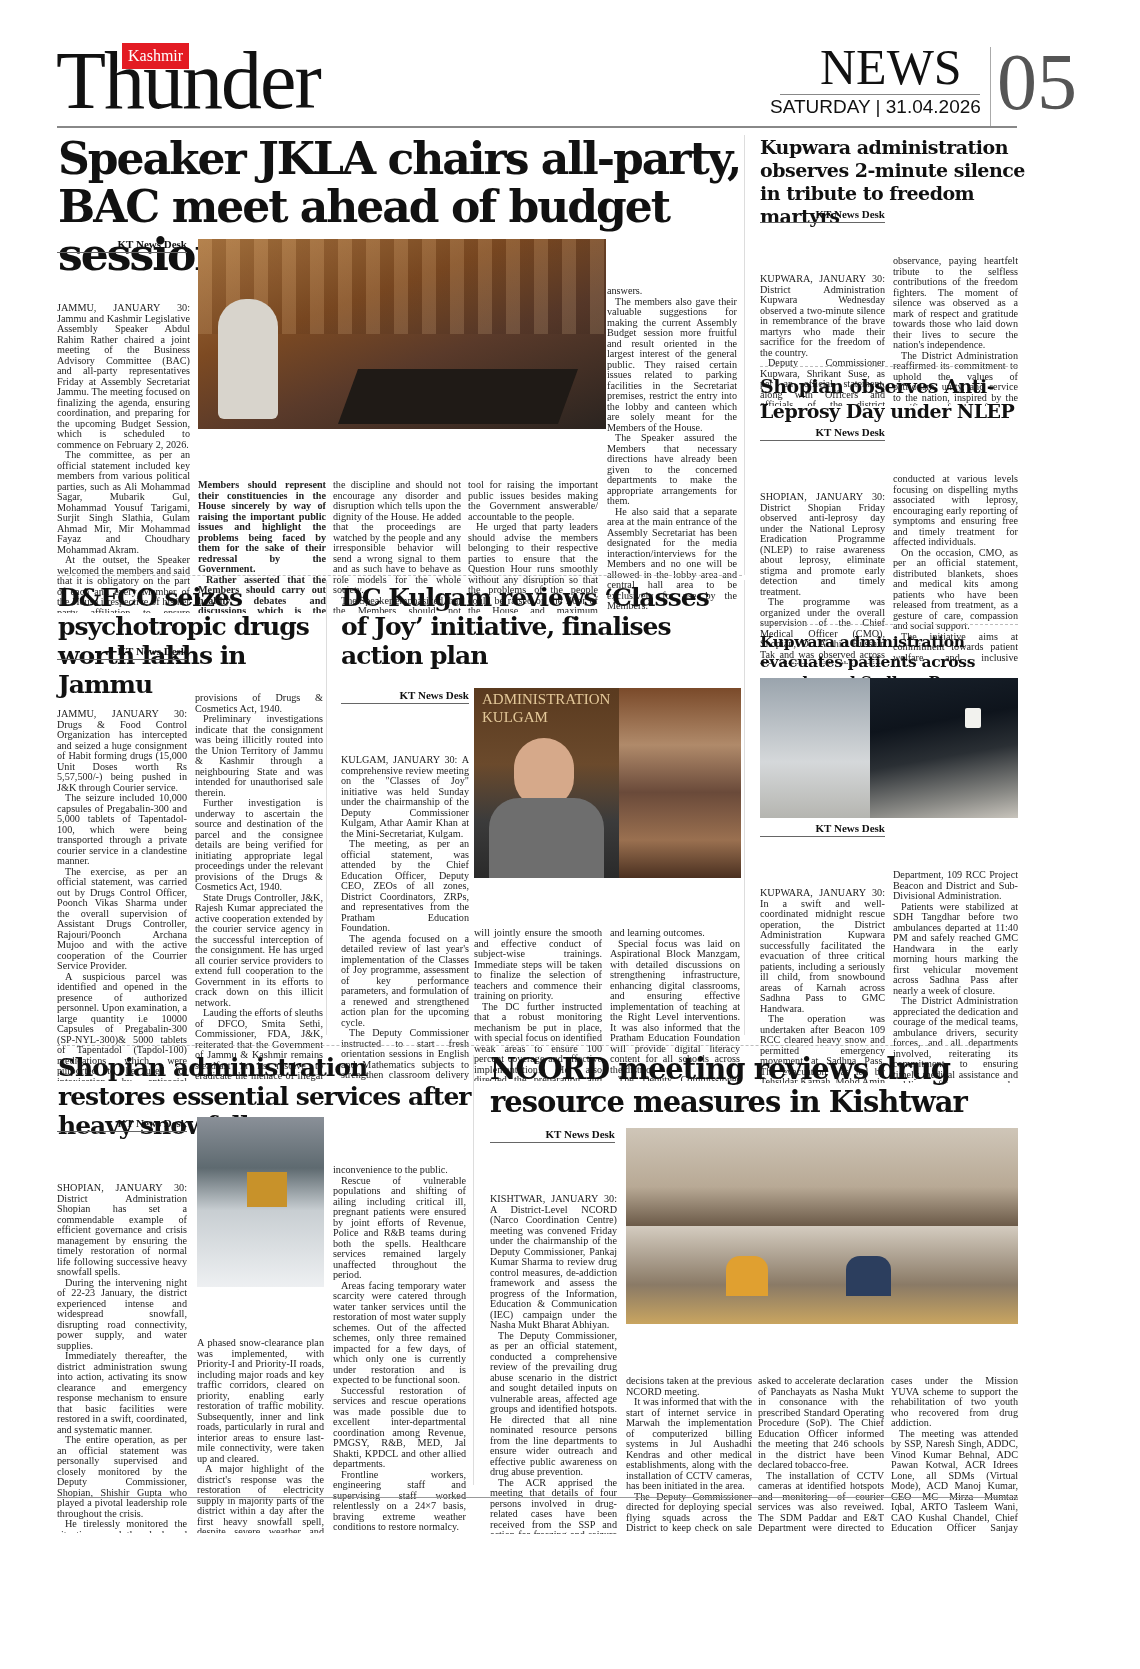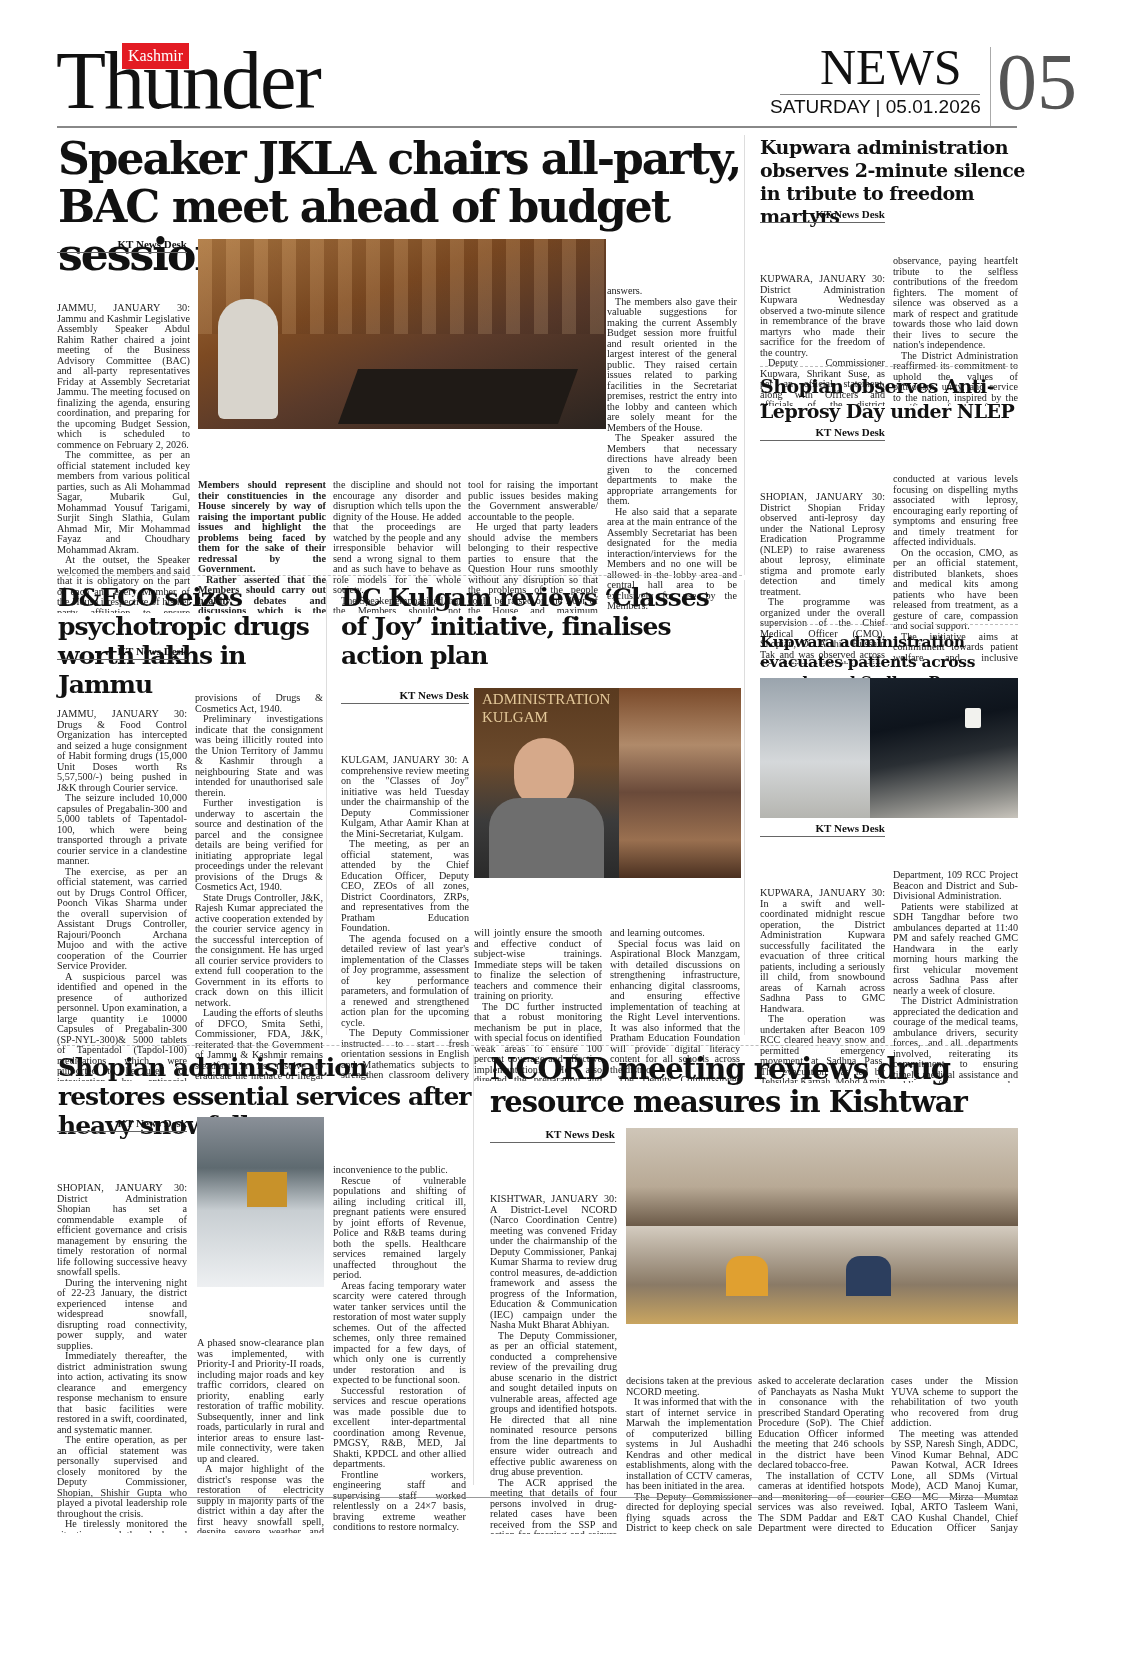--- a/index.html
+++ b/index.html
@@ -38,21 +38,21 @@
   .photo { position: absolute; overflow: hidden; }
 </style>
 </head>
 <body>
 
 <div>
   <div class="logo-thunder">Thunder</div>
   <div class="logo-kashmir">Kashmir</div>
   <div class="news-word">NEWS</div>
   <div class="news-date-rule"></div>
-  <div class="news-date">SATURDAY | 05.01.2026</div>
+  <div class="news-date">SATURDAY | 31.04.2026</div>
   <div class="page-sep"></div>
   <div class="page-num">05</div>
   <div class="mast-rule"></div>
 </div>
 
 <div class="vrule" style="left:744px; top:135px; height:440px;"></div>
 <div class="vrule" style="left:326px; top:580px; height:455px;"></div>
 <div class="vrule" style="left:744px; top:580px; height:455px;"></div>
 <div class="vrule" style="left:473px; top:1055px; height:430px;"></div>
 
@@ -138,21 +138,21 @@
     <p>Further investigation is underway to ascertain the source and destination of the parcel and the consignee details are being verified for initiating appropriate legal proceedings under the relevant provisions of the Drugs &amp; Cosmetics Act, 1940.</p>
     <p>State Drugs Controller, J&amp;K, Rajesh Kumar appreciated the active cooperation extended by the courier service agency in the successful interception of the consignment. He has urged all courier service providers to extend full cooperation to the Government in its efforts to crack down on this illicit network.</p>
     <p>Lauding the efforts of sleuths of DFCO, Smita Sethi, Commissioner, FDA, J&amp;K, reiterated that the Government of Jammu &amp; Kashmir remains steadfast in its resolve to eradicate the menace of illegal drug trafficking from the Union Territory through sustained enforcement and coordinated action.</p>
   </div>
 </article>
 
 <article>
   <h2 class="headline h-mid" style="left:341px; top:583px; width:400px;">DC Kulgam reviews ‘Classes of Joy’ initiative, finalises action plan</h2>
   <div class="byline" style="left:341px; top:689px; width:128px;">KT News Desk</div>
   <div class="col" style="left:341px; top:707px; width:128px; height:326px;">
-    <p class="first">KULGAM, JANUARY 30: A comprehensive review meeting on the "Classes of Joy" initiative was held Tuesday under the chairmanship of the Deputy Commissioner Kulgam, Athar Aamir Khan at the Mini-Secretariat, Kulgam.</p>
+    <p class="first">KULGAM, JANUARY 30: A comprehensive review meeting on the "Classes of Joy" initiative was held Sunday under the chairmanship of the Deputy Commissioner Kulgam, Athar Aamir Khan at the Mini-Secretariat, Kulgam.</p>
     <p>The meeting, as per an official statement, was attended by the Chief Education Officer, Deputy CEO, ZEOs of all zones, District Coordinators, ZRPs, and representatives from the Pratham Education Foundation.</p>
     <p>The agenda focused on a detailed review of last year's implementation of the Classes of Joy programme, assessment of key performance parameters, and formulation of a renewed and strengthened action plan for the upcoming cycle.</p>
     <p>The Deputy Commissioner instructed to start fresh orientation sessions in English and Mathematics subjects to strengthen classroom delivery and improve learning outcomes. He also directed the conduct of zone-level sensitization workshops on English and Mathematics using the Teaching at the Right Level approach. Experts from the Pratham Education Foundation and the Education Department</p>
   </div>
   <div class="photo" style="left:474px; top:688px; width:145px; height:190px; background:linear-gradient(180deg,#5a3a1f 0%,#6b4a2c 40%,#3b3b3b 70%,#2a2a2a 100%);">
     <div style="position:absolute; left:8px; top:2px; font-family:'Liberation Serif',serif; font-size:15px; line-height:18px; color:#e3c899; width:140px;">ADMINISTRATION KULGAM</div>
     <div style="position:absolute; left:40px; top:50px; width:60px; height:70px; background:#d6a98a; border-radius:30px;"></div>
     <div style="position:absolute; left:15px; top:110px; width:115px; height:80px; background:#6e6e6e; border-radius:30px 30px 0 0;"></div>
   </div>
   <div class="photo" style="left:619px; top:688px; width:122px; height:190px; background:linear-gradient(180deg,#7a4a2a,#b08a6a 30%,#6a4a3a 55%,#9a7050 80%,#4a3020);"></div>

